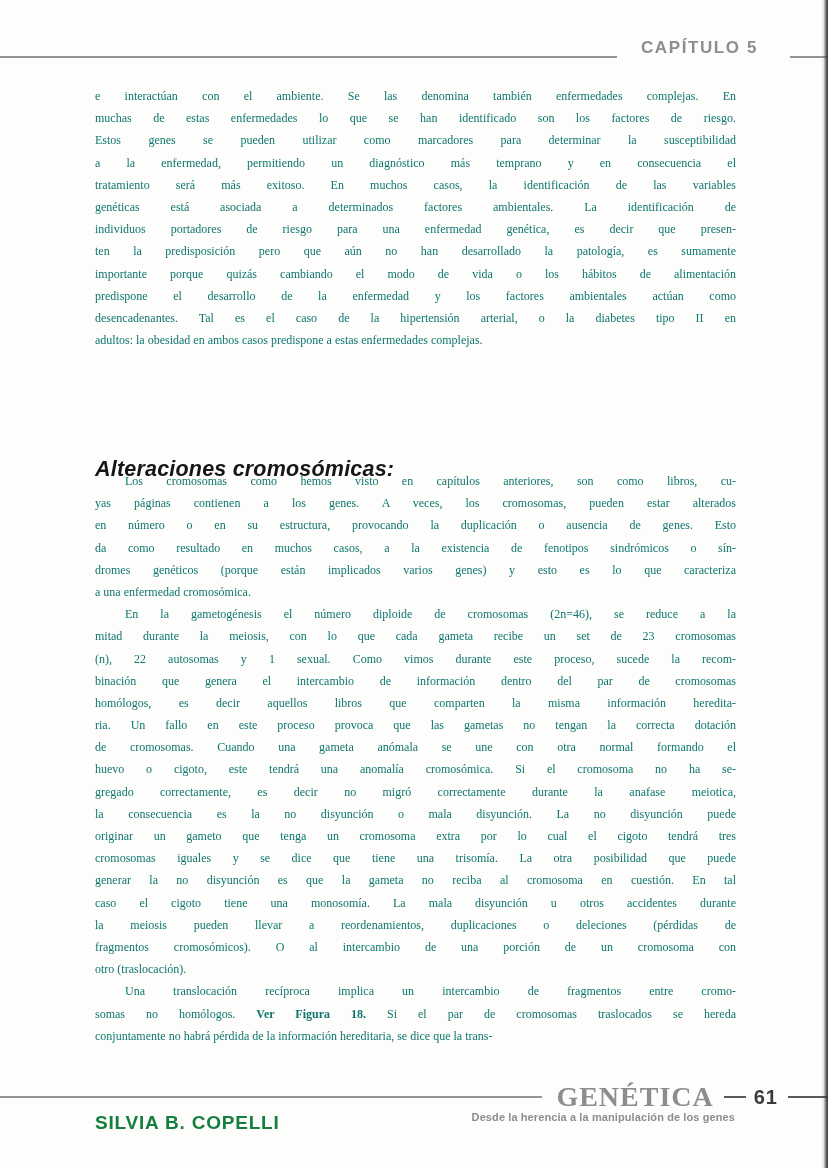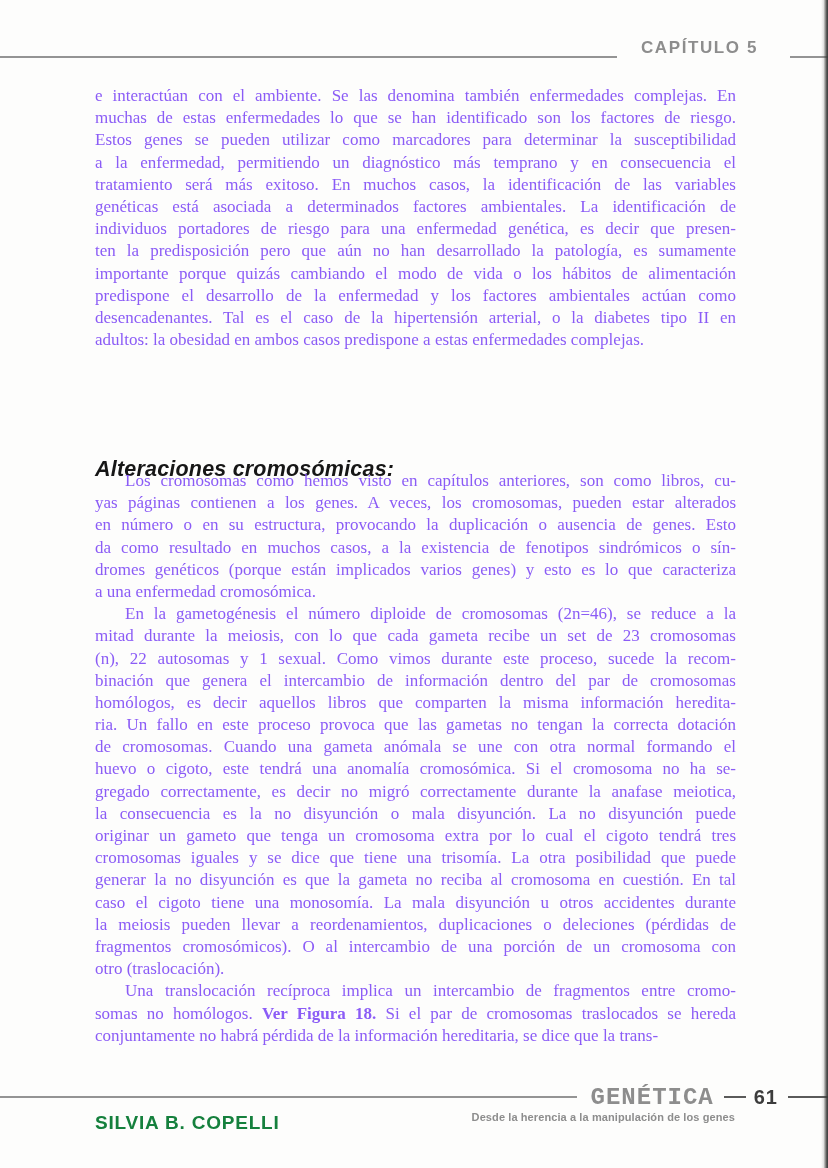--- a/index.html
+++ b/index.html
@@ -24,42 +24,42 @@
   .chapter-label{
     font-family:"Liberation Sans", sans-serif;
     font-weight:bold;font-size:17px;letter-spacing:1.6px;
     color:#8d8d8d;margin:0 32px 0 24px;white-space:nowrap;
   }
   
   .text-column{position:absolute;left:95px;width:641px;}
   #block-a{top:85px;}
   #block-b{top:470px;}
   .line{
-    font-size:17px;line-height:22.2px;height:22.2px;
-    color:#8b5cf6;white-space:nowrap;
+    font-size:12px;line-height:22.2px;height:22.2px;
+    color:#0f766e;white-space:nowrap;
     text-align:justify;text-align-last:justify;
   }
   .line.last{text-align-last:auto;}
   .line.indent{text-indent:30px;}
   .bold-italic{font-weight:bold;}
   .section-heading{
     position:absolute;left:95px;top:421px;
     font-family:"Liberation Sans", sans-serif;
     font-weight:bold;font-style:italic;
     font-size:21.5px;color:#161616;letter-spacing:0.2px;margin-top:36px;
   }
   
   .footer-row1{
     position:absolute;top:1082px;left:0;right:0;height:30px;
     display:flex;align-items:center;
   }
   .footer-row1 .rule-left{flex:1;margin-right:14px;}
   .book-title{
-    font-family:Liberation Mono, monospace;
-    font-weight:bold;font-size:24px;letter-spacing:1px;
+    font-family:Liberation Serif, serif;
+    font-weight:bold;font-size:28px;letter-spacing:1px;
     color:#8d8d8d;white-space:nowrap;
   }
   .dash-1{width:22px;margin:0 8px 0 10px;background:#5a5a5a;}
   .page-number{
     font-family:"Liberation Sans", sans-serif;
     font-weight:bold;font-size:20px;color:#3c3c3c;letter-spacing:1px;
   }
   .dash-2{width:40px;margin-left:10px;background:#5a5a5a;}
   .footer-author{
     position:absolute;top:1112px;left:95px;

